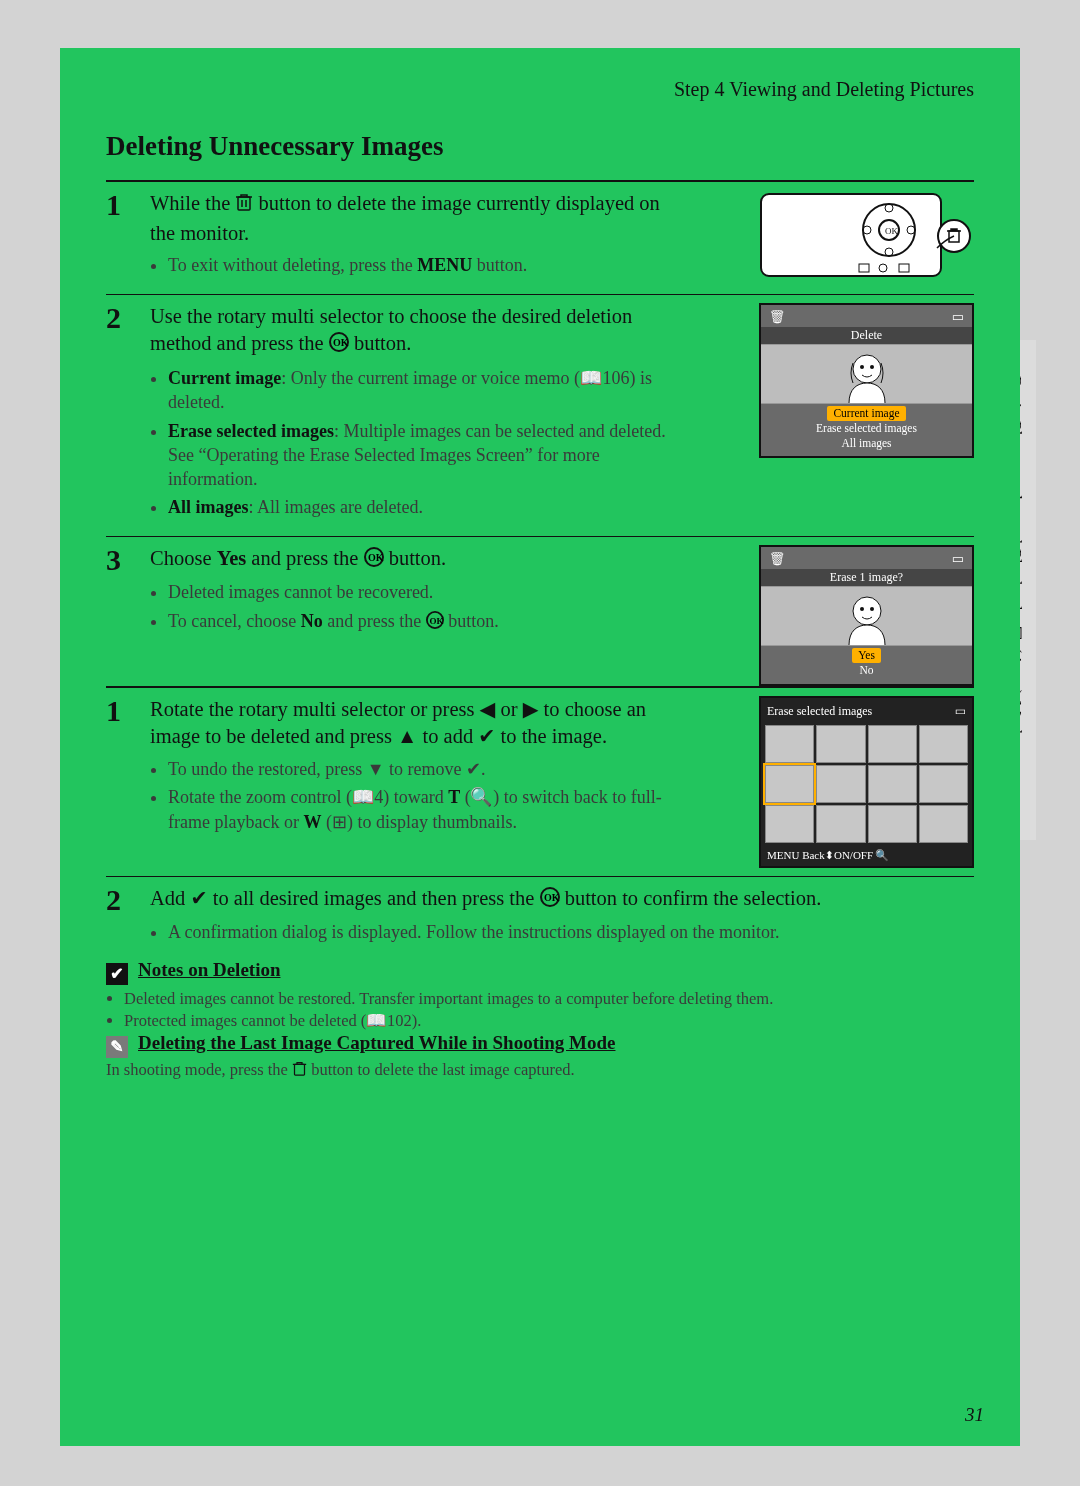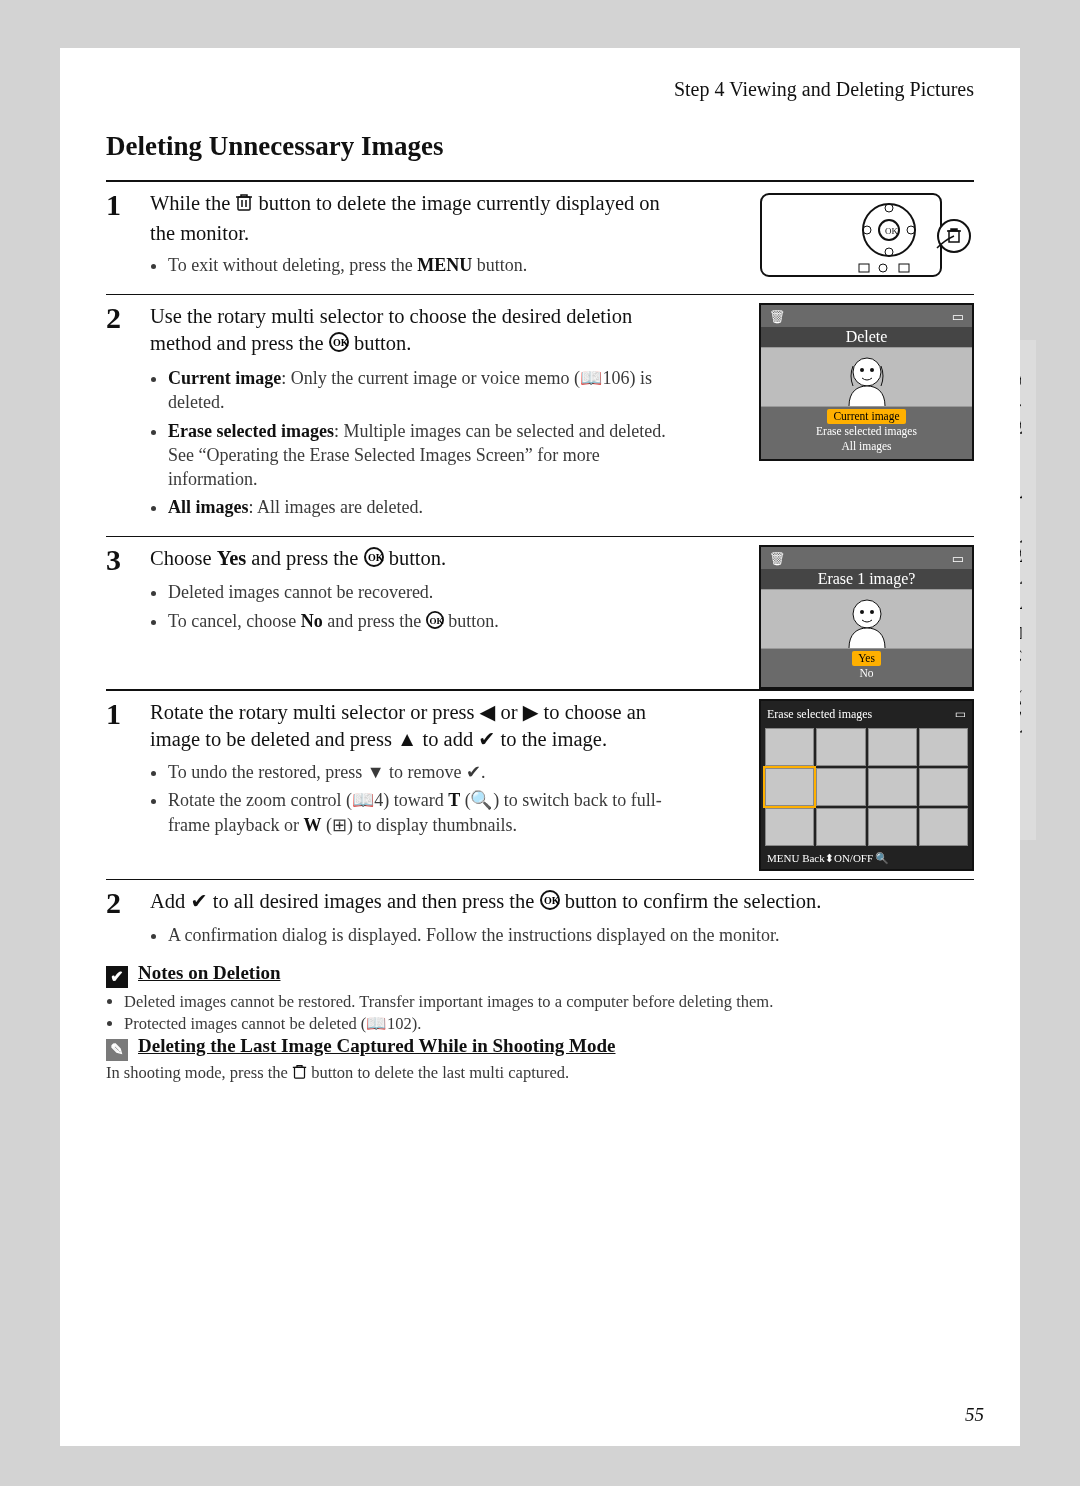--- a/index.html
+++ b/index.html
@@ -6,21 +6,21 @@
   body {
     background: #d3d3d3;
     font-family: Georgia, 'Times New Roman', serif;
     width: 1080px;
     height: 1486px;
     padding: 48px 60px 40px 60px;
     position: relative;
     color: #111;
   }
   .page {
-    background: #ffffff;
+    background: #22c55e;
     width: 100%;
     height: 100%;
     padding: 30px 46px 24px 46px;
     position: relative;
   }
   .header-label {
     text-align: right;
     font-size: 20px;
     margin-bottom: 30px;
     color: #111;
@@ -73,21 +73,21 @@
     text-align: center;
     position: relative;
     padding: 4px 0;
   }
   .screen-box .topbar {
     display:flex; justify-content:space-between;
     padding: 0 8px 2px 8px;
     font-size: 13px;
   }
   .screen-box .title-bar {
-    background: rgba(0,0,0,0.35); font-size:16px; padding:1px 0;
+    background: rgba(0,0,0,0.35); font-size:12px; padding:1px 0;
   }
   .screen-box .img-area {
     height: 60px;
     background: #bdbdbd;
     border-top:1px solid #999; border-bottom:1px solid #999;
     display:flex; align-items:center; justify-content:center;
     position:relative;
     overflow:hidden;
   }
   .screen-box .options {
@@ -393,18 +393,18 @@
     <span class="note-icon grey">✎</span>
     <span class="note-title">Deleting the Last Image Captured While in Shooting Mode</span>
     <div style="font-size:16.5px; color:#3a3a3a; margin-top:2px;">
       <span>In shooting mode, press the </span>
       <span class="icon-inline">
         <svg width="15" height="17" viewBox="0 0 18 20">
             <rect x="3" y="5" width="12" height="13" rx="1" fill="none" stroke="#111" stroke-width="1.5"></rect>
             <path d="M1 5h16M6 5V3h6v2" stroke="#111" stroke-width="1.5" fill="none"></path>
           </svg>
       </span>
-      <span> button to delete the last multi captured.</span>
-    </div>
-  </div>
-
-  <div class="pagenum">55</div>
+      <span> button to delete the last image captured.</span>
+    </div>
+  </div>
+
+  <div class="pagenum">31</div>
 </div>
 
 </body></html>

